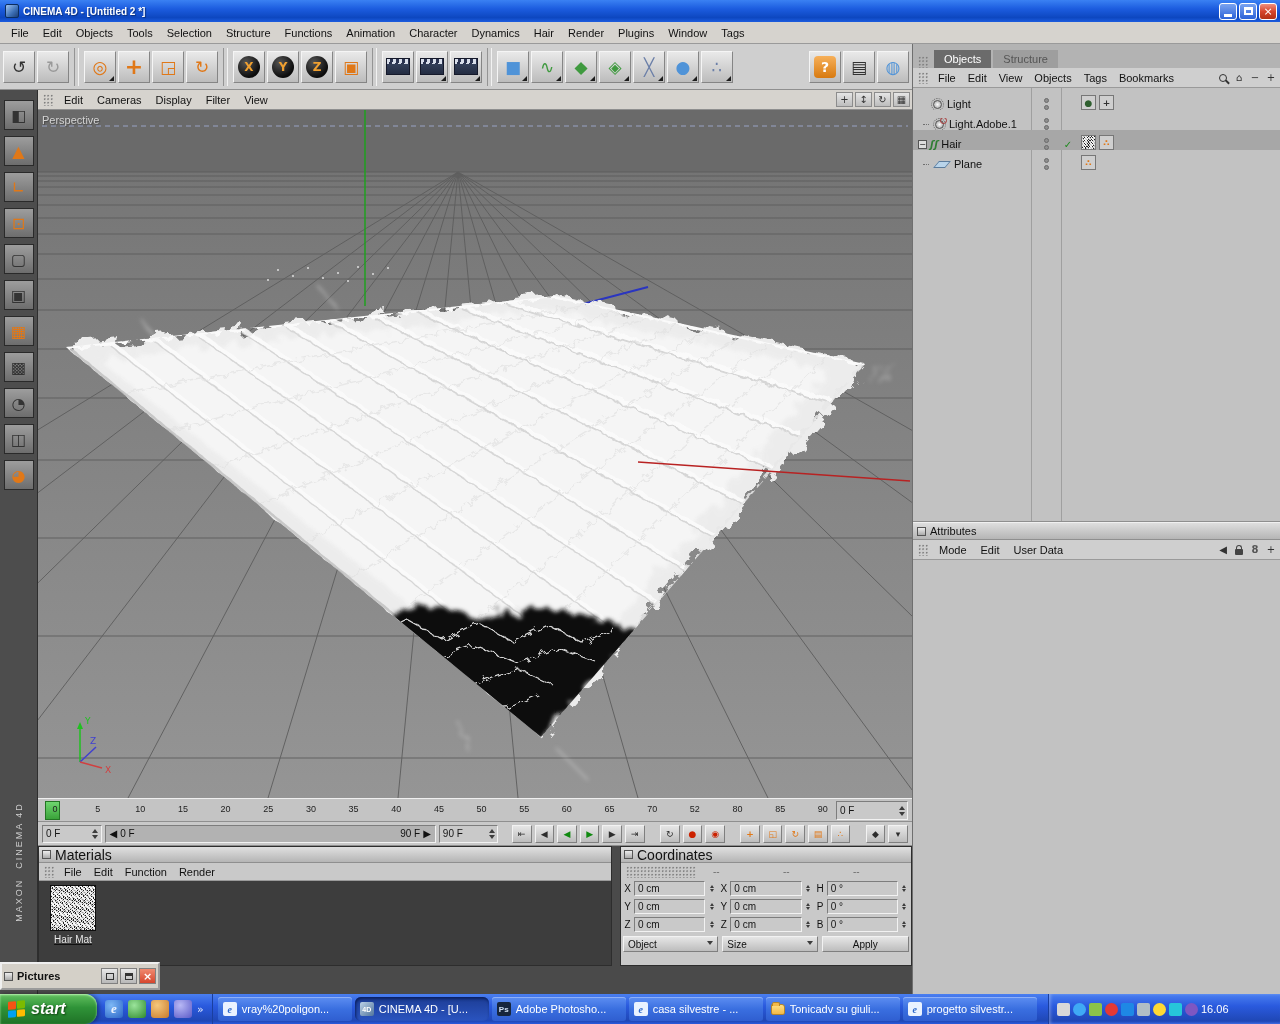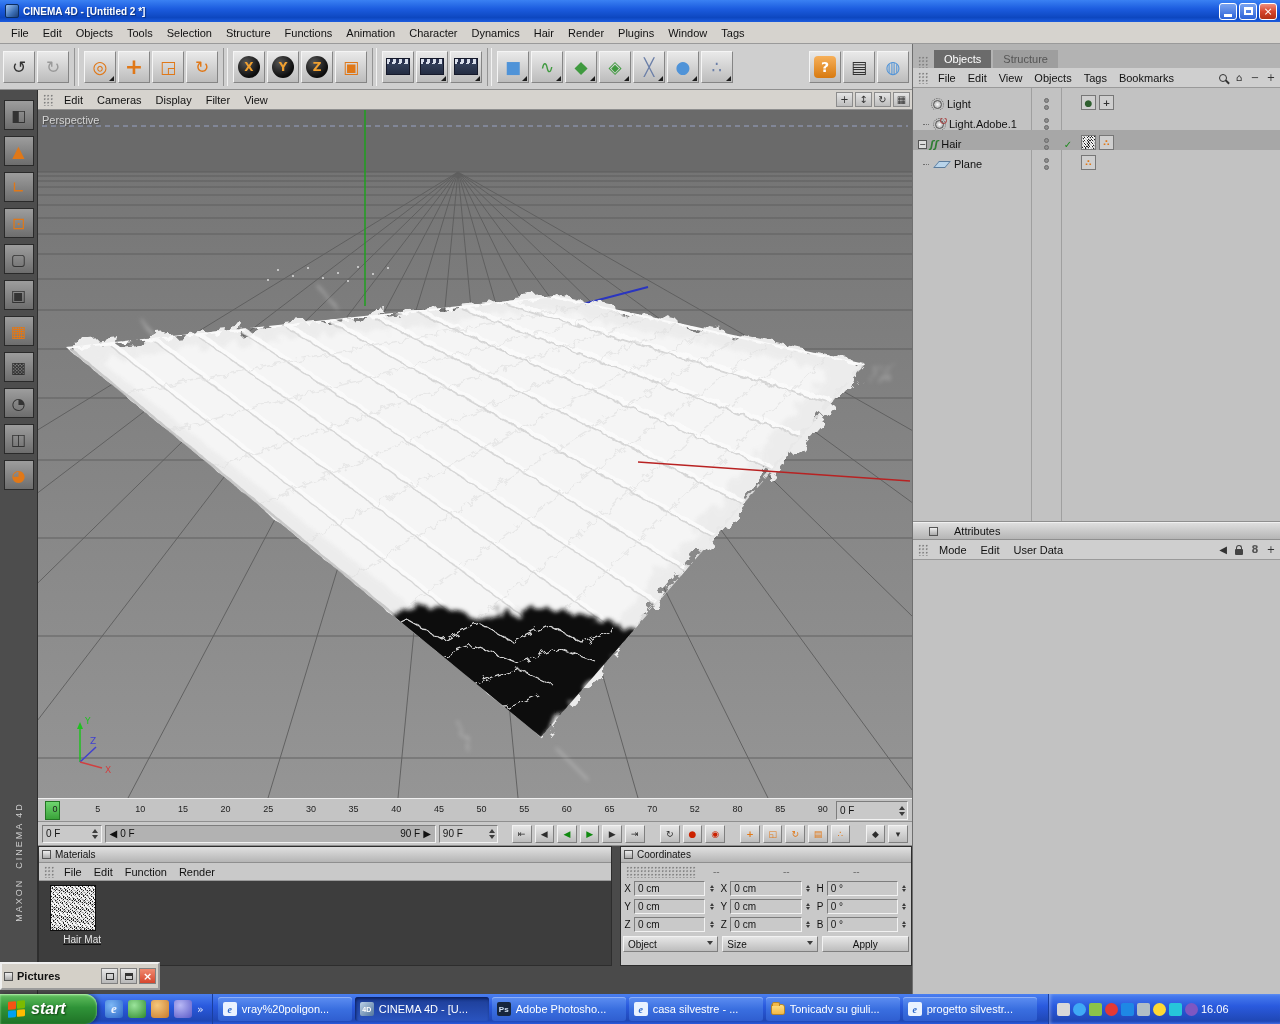--- a/index.html
+++ b/index.html
@@ -67,26 +67,26 @@
   .range { width:356px; height:18px; background:#b2b2b2; border:1px solid; border-color:#7d7d7d #f2f2f2 #f2f2f2 #7d7d7d; display:flex; align-items:center; justify-content:space-between; padding:0 4px; font-size:10px; }
   .range .rg { display:flex; gap:3px; align-items:center; }
   .pb { width:21px; height:18px; display:flex; align-items:center; justify-content:center; background:linear-gradient(#e6e6e6,#bdbdbd); border:1px solid; border-color:#f2f2f2 #7f7f7f #7f7f7f #f2f2f2; font-size:9px; font-family:"DejaVu Sans",sans-serif; color:#2d2d2d; }
   .pb.green { color:#118a11; } .pb.red { color:#cc2200; } .pb.orange { color:#e07818; }
 
   
   #bottom-panels { height:120px; display:flex; background:#4a4a4a; gap:8px; }
   .panel { display:flex; flex-direction:column; border:1px solid #2d2d2d; }
   #materials { flex:1; }
   #coordinates { width:292px; }
-  .panel-title { height:16px; background:linear-gradient(#e0e0e0,#b5b5b5); border-bottom:1px solid #8f8f8f; display:flex; align-items:center; gap:4px; padding:0 3px; font-size:10px; }
+  .panel-title { height:16px; background:linear-gradient(#e0e0e0,#b5b5b5); border-bottom:1px solid #8f8f8f; display:flex; align-items:center; gap:4px; padding:0 3px; font-size:14px; }
   .title-ico { width:9px; height:9px; border:1px solid #555; background:linear-gradient(#eee,#aaa); }
   .panel-menu { height:18px; background:#c9c9c9; border-bottom:1px solid #9a9a9a; display:flex; align-items:center; padding:0 2px; }
   .panel-menu .menu-item { padding:1px 6px; }
   .mat-content { flex:1; background:#3d3d3d; padding:4px 6px; display:flex; }
-  .mat-item { width:56px; text-align:right;text-decoration:underline; }
+  .mat-item { width:56px; text-align:center;text-decoration:underline; }
   .mat-thumb { width:46px; height:46px; margin:0 auto; border:1px solid #0d0d0d; background-color:#1f1f1f;
     background-image:repeating-linear-gradient(48deg,rgba(255,255,255,.95) 0 1px,transparent 1px 3px),
                      repeating-linear-gradient(-40deg,rgba(255,255,255,.8) 0 1px,transparent 1px 2px),
                      repeating-linear-gradient(85deg,rgba(255,255,255,.55) 0 1px,transparent 1px 2px); }
   .mat-name { color:#e8e8e8; font-size:10px; margin-top:3px; }
   .coord-content { flex:1; background:#c9c9c9; display:flex; flex-direction:column; padding:1px 2px; gap:1px; }
   .coord-head { display:flex; align-items:center; height:15px; color:#6e6e6e; }
   .coord-head span { flex:1; text-align:left; padding-left:14px; font-size:10px; }
   .coord-row { display:flex; gap:3px; height:17px; }
   .cgroup { flex:1; display:flex; align-items:center; gap:2px; }
@@ -130,21 +130,21 @@
   .vdot { width:5px; height:5px; border-radius:50%; background:#8e8e8e; border:1px solid #6a6a6a; }
   .om-check { width:14px; flex:none; color:#1e8a1e; font-size:10px; text-align:center; font-family:"DejaVu Sans",sans-serif; }
   .om-tags { flex:1; display:flex; align-items:center; gap:3px; padding-left:6px; }
   .tag { width:15px; height:15px; border:1px solid #777; display:flex; align-items:center; justify-content:center; font-size:9px; font-family:"DejaVu Sans",sans-serif; background:#cfcfcf; }
   .tag.fuzzy { background-color:#222;
     background-image:repeating-linear-gradient(50deg,rgba(255,255,255,.9) 0 1px,transparent 1px 2px),
                      repeating-linear-gradient(-45deg,rgba(255,255,255,.7) 0 1px,transparent 1px 2px); }
   .tag.sphere { color:#2f5f2f; }
   .tag.dots { color:#e07818; font-weight:bold; }
   .tag.cross { color:#333; font-weight:bold; }
-  #attr-header { height:18px; background:linear-gradient(#dedede,#b5b5b5); border-top:1px solid #f0f0f0; border-bottom:1px solid #8f8f8f; display:flex; align-items:center; gap:16px; padding:0 16px; }
+  #attr-header { height:18px; background:linear-gradient(#dedede,#b5b5b5); border-top:1px solid #f0f0f0; border-bottom:1px solid #8f8f8f; display:flex; align-items:center; gap:4px; padding:0 4px; }
   #attr-menu { height:20px; background:#cfcfcf; border-bottom:1px solid #9a9a9a; display:flex; align-items:center; padding:0 2px; }
   .icon-lock { width:8px; height:6px; background:#444; border-radius:1px; position:relative; margin-top:4px; }
   .icon-lock::before { content:""; position:absolute; top:-4px; left:1px; width:4px; height:4px; border:1.5px solid #444; border-bottom:none; border-radius:3px 3px 0 0; }
   #attr-content { flex:1; background:#c2c2c2; }
 
   
   #pictures { left:0; top:962px; width:160px; height:28px; z-index:10; background:#d4d0c8; border:2px outset #efefef; display:flex; align-items:center; padding:0 2px; }
   #pictures .ptitle { flex:1; font-weight:bold; padding-left:4px; }
   .pw-btn { width:17px; height:16px; margin-left:2px; background:linear-gradient(#e8e8e8,#b8b8b8); border:1px solid #808080; display:flex; align-items:center; justify-content:center; font-size:9px; font-family:"DejaVu Sans",sans-serif; }
   .pw-btn.close { background:linear-gradient(#f08a70,#d6452c); color:#fff; font-weight:bold; font-size:11px; }
@@ -158,21 +158,21 @@
   .wf-r { background:#f65314; } .wf-g { background:#7cbb00; } .wf-b { background:#00a1f1; } .wf-y { background:#ffbb00; }
   .ql { display:flex; align-items:center; gap:5px; padding:0 8px; border-right:1px solid #1a3f9f; }
   .qli { width:18px; height:18px; display:flex; align-items:center; justify-content:center; border-radius:3px; font-size:13px; }
   .ql-e { color:#eaf2ff; font-family:"Liberation Serif",serif; font-weight:bold; font-style:italic; background:radial-gradient(circle at 35% 30%,#7db8f5,#2b66c8); }
   .ql-dot1 { background:radial-gradient(circle at 35% 30%,#9be49b,#2e8a2e); }
   .ql-dot2 { background:radial-gradient(circle at 35% 30%,#f5c87d,#c87a2b); }
   .ql-dot3 { background:radial-gradient(circle at 35% 30%,#b8b8f5,#5a5ac8); }
   .ql-chev { color:#dfe8ff; font-size:11px; }
   .tb-buttons { flex:1; display:flex; gap:3px; padding:3px 5px; overflow:hidden; }
   .task-btn { flex:0 0 134px; border-radius:3px; background:linear-gradient(#5d8ef2,#3a6fe0 50%,#2f5ed0); box-shadow:inset 0 1px 0 #8fb0f7; color:#fff; font-size:11px; display:flex; align-items:center; gap:5px; padding:0 5px; white-space:nowrap; overflow:hidden; }
-  .task-btn.active { background:linear-gradient(#1d3d95,#2a54c0); box-shadow:inset 1px 2px 3px #0a1f60; }
+  .task-btn.active { background:linear-gradient(#1d3d95,#2a54c0); box-shadow:inset 1px 2px 3px #0a1f60;border-radius:6px; }
   .ti { width:14px; height:14px; flex:none; border-radius:2px; display:flex; align-items:center; justify-content:center; font-size:10px; }
   .ti-ie { background:#eaf2ff; color:#2b66c8; font-family:"Liberation Serif",serif; font-weight:bold; font-style:italic; }
   .ti-c4d { background:linear-gradient(135deg,#bcd2e8,#51749c); color:#fff; font-size:7px; font-weight:bold; }
   .ti-ps { background:#16263e; color:#cfe0f5; font-size:8px; font-weight:bold; }
   .ti-folder { width:14px; height:11px; background:linear-gradient(#ffe082,#f3b948); border:1px solid #b5852a; border-radius:1px 3px 2px 2px; position:relative; }
   .ti-folder::before { content:""; position:absolute; top:-3px; left:0; width:6px; height:3px; background:#f3b948; border:1px solid #b5852a; border-bottom:none; border-radius:2px 2px 0 0; }
   .tray { width:232px; border-left:1px solid #1a3f9f; box-shadow:inset 2px 0 3px rgba(255,255,255,.25); display:flex; align-items:center; gap:3px; padding:0 8px; color:#fff; }
   .tri-ico { width:13px; height:13px; border-radius:2px; }
   .clock { font-size:11px; }
 </style>

